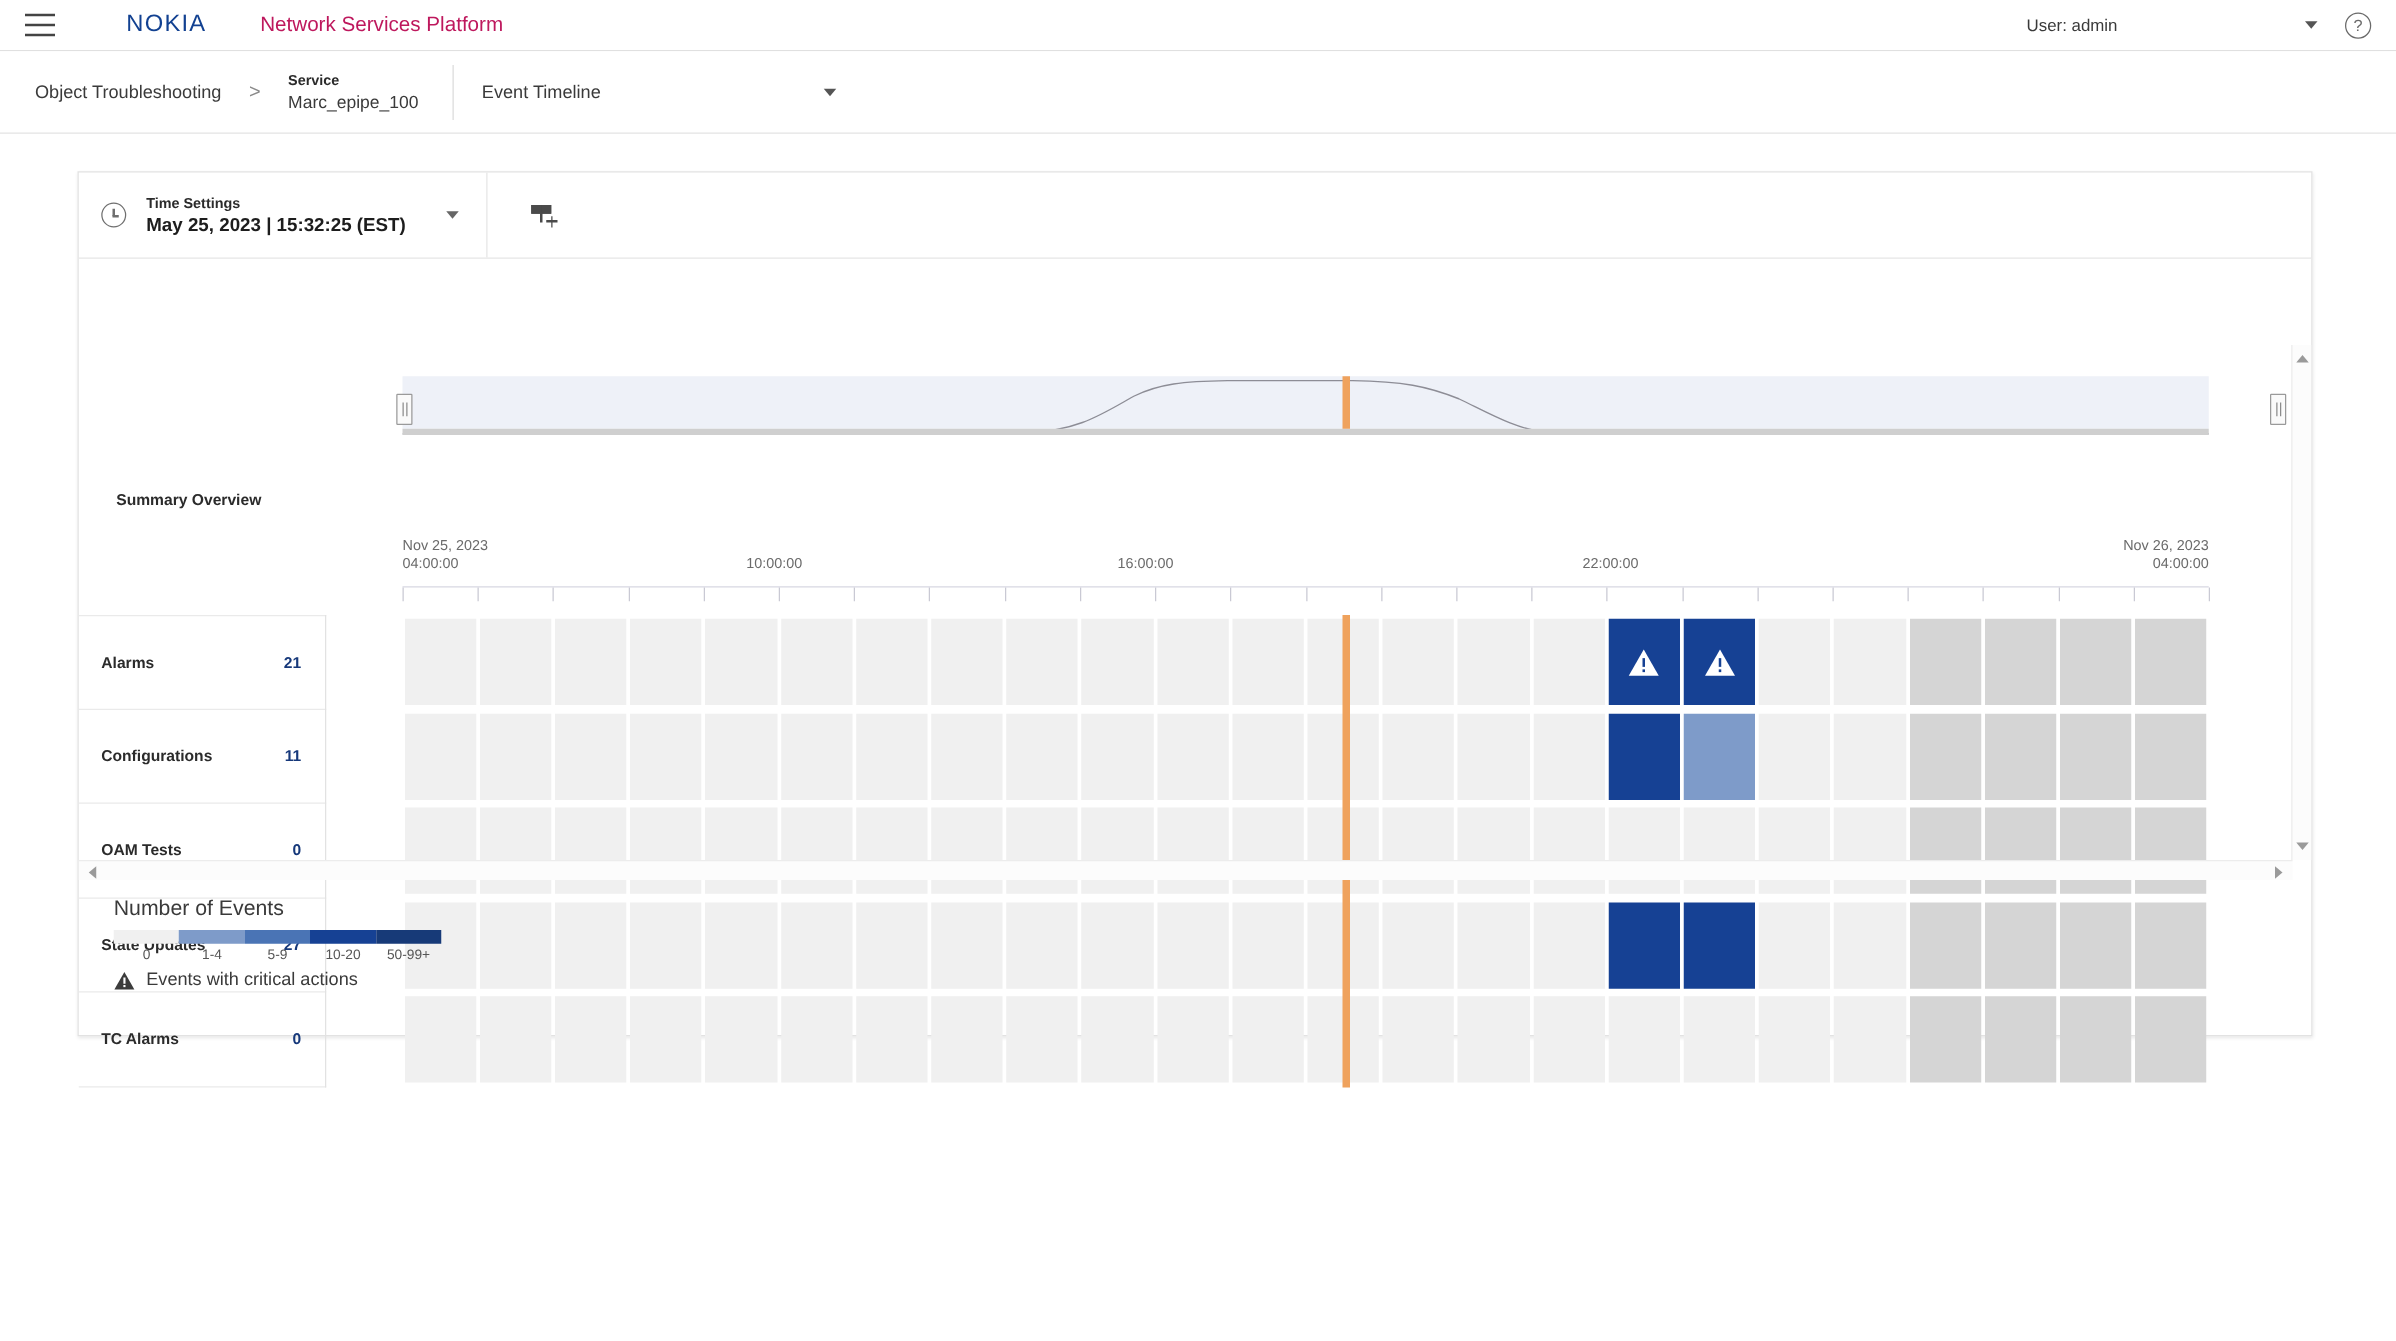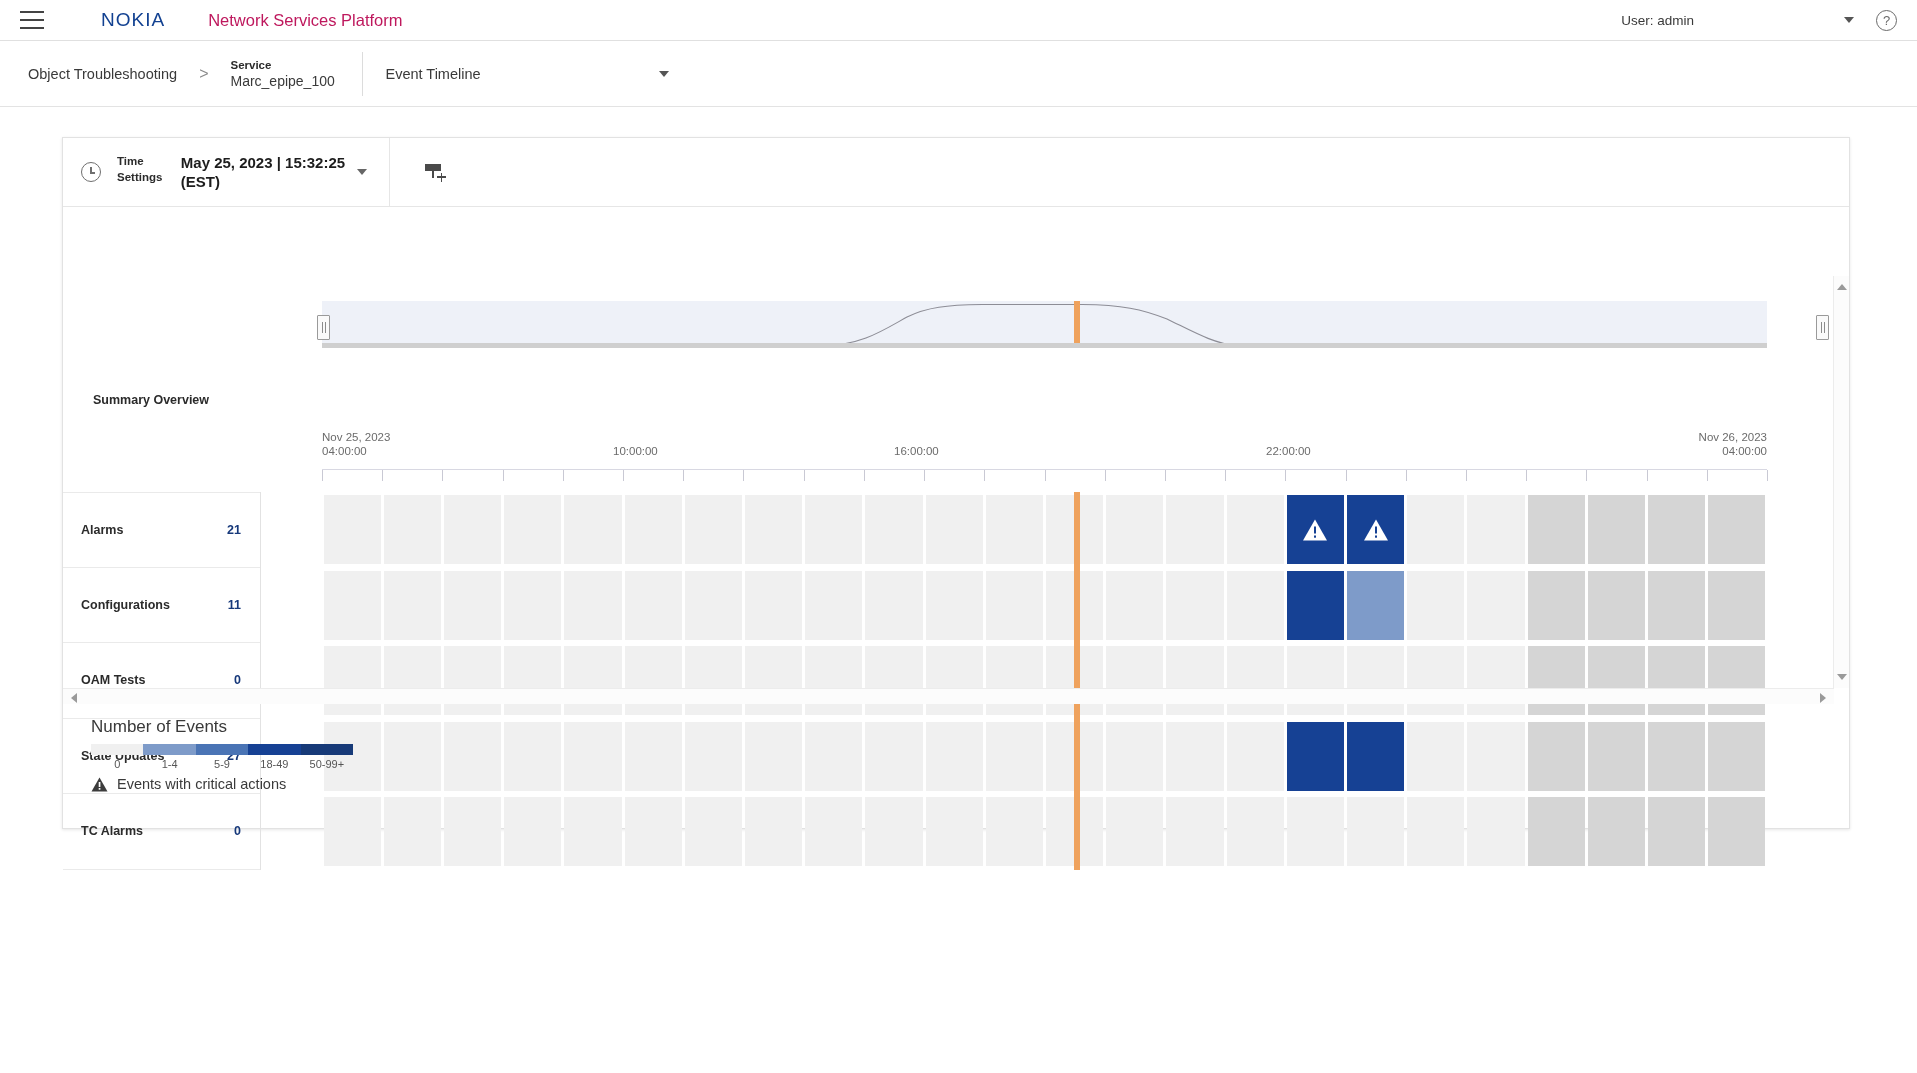--- a/index.html
+++ b/index.html
@@ -71,21 +71,21 @@
     border-radius: 50%; position: relative; flex: 0 0 auto; }
   .clock-icon:before { content: ""; position: absolute; left: 8px; top: 4px;
     width: 1.5px; height: 6px; background: #6f6f6f; }
   .clock-icon:after { content: ""; position: absolute; left: 8px; top: 9px;
     width: 5px; height: 1.5px; background: #6f6f6f; }
   .grid-icon { width: 20px; height: 20px; position: relative; flex: 0 0 auto; }
   .grid-icon i { position: absolute; background: #5a5a5a; display: block; }
   .gi1 { left: 0; top: 1px; width: 8px; height: 8px; }
   .gi2 { left: 11px; top: 1px; width: 7px; height: 7px; }
   .gi3 { left: 0; top: 12px; width: 7px; height: 7px; }
-  .tb-text { margin-left: 16px; display: flex; flex-direction: row; justify-content: center; }
+  .tb-text { margin-left: 16px; display: flex; flex-direction: column; justify-content: center; }
   .tb-k { font-size: 11.5px; font-weight: bold; color: #2b2b2b; line-height: 16px; }
   .tb-v { font-size: 15px; font-weight: bold; color: #1d1d1d; line-height: 19px; }
   .tb-caret { width: 0; height: 0; border-left: 5px solid transparent;
     border-right: 5px solid transparent; border-top: 6px solid #666;
     margin-left: auto; margin-right: 22px; }
   .filter-icon { position: relative; width: 22px; height: 20px; }
   .filter-icon .funnel { width: 0; height: 0; border-left: 8px solid #4a4a4a;
     border-right: 8px solid #4a4a4a; border-top: 7px solid #4a4a4a;
     border-bottom: 0; position: absolute; left: 1px; top: 2px; }
   .filter-icon .stem { position: absolute; left: 8px; top: 8px; width: 2px;
@@ -237,21 +237,21 @@
         <b></b>
       </div>
     <div class="brush-handle bh-right">
         <b></b>
         <b></b>
       </div>
 
     <div class="axis">
       <div class="ax-lab" style="left:0px; top:0px;">Nov 25, 2023</div>
       <div class="ax-lab" style="left:0px; top:14px;">04:00:00</div>
-      <div class="ax-lab" style="left:275px; top:14px;margin-left:16px;">10:00:00</div>
+      <div class="ax-lab" style="left:275px; top:14px;">10:00:00</div>
       <div class="ax-lab" style="left:572px; top:14px;">16:00:00</div>
       <div class="ax-lab" style="left:944px; top:14px;">22:00:00</div>
       <div class="ax-lab" style="right:0px; top:0px;">Nov 26, 2023</div>
       <div class="ax-lab" style="right:0px; top:14px;">04:00:00</div>
       <div class="ax-ticks" id="axis-ticks">
           <i style="left: 0px;"></i>
           <i style="left: 60px;"></i>
           <i style="left: 120px;"></i>
           <i style="left: 181px;"></i>
           <i style="left: 241px;"></i>
@@ -463,21 +463,21 @@
           <div class="lg-sw" style="background: rgb(240, 240, 240);"></div>
           <div class="lg-sw" style="background: rgb(126, 155, 201);"></div>
           <div class="lg-sw" style="background: rgb(74, 116, 181);"></div>
           <div class="lg-sw" style="background: rgb(22, 65, 148);"></div>
           <div class="lg-sw" style="background: rgb(23, 58, 120);"></div>
         </div>
       <div class="lg-ticks" id="legend-ticks">
           <div class="lg-tk">0</div>
           <div class="lg-tk">1-4</div>
           <div class="lg-tk">5-9</div>
-          <div class="lg-tk">18-49</div>
+          <div class="lg-tk">10-20</div>
           <div class="lg-tk">50-99+</div>
         </div>
       <div class="lg-crit">
         <svg width="17" height="15">
           <polygon points="8.5,0.5 16.5,14.5 0.5,14.5" fill="#3c3c3c"></polygon>
           <rect x="7.7" y="5" width="1.7" height="5" fill="#ffffff"></rect>
           <rect x="7.7" y="11" width="1.7" height="1.7" fill="#ffffff"></rect>
         </svg>
         <div class="lg-crit-txt">Events with critical actions</div>
       </div>

